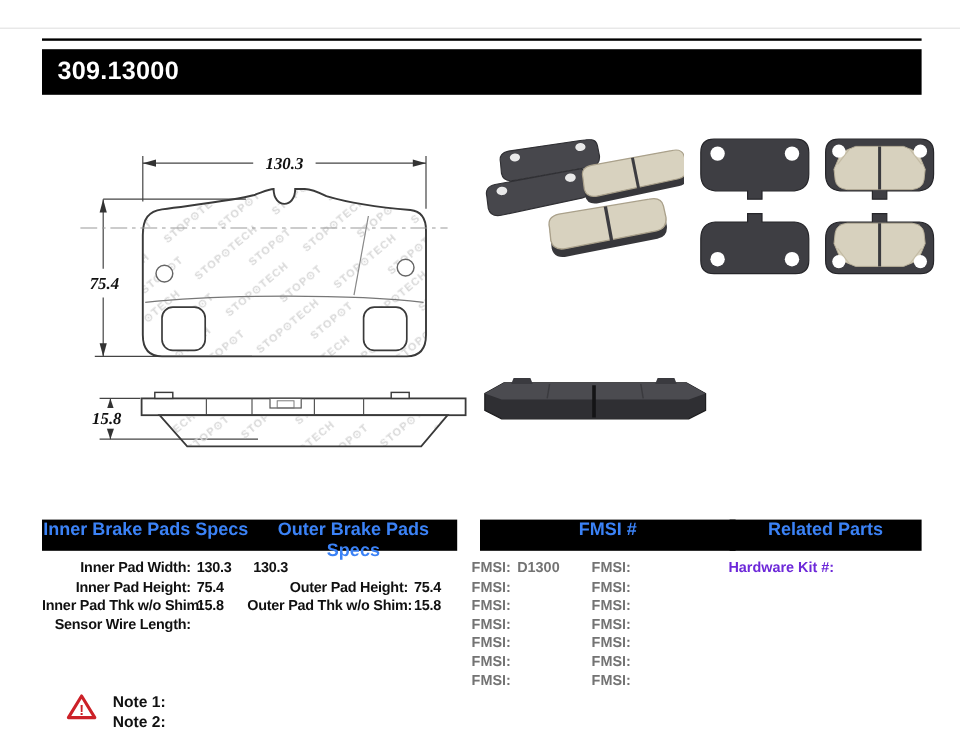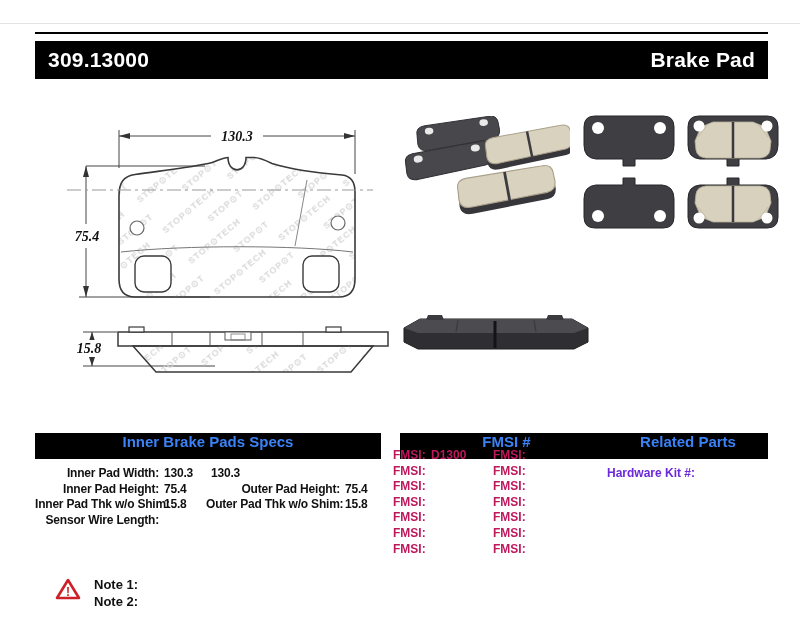--- a/index.html
+++ b/index.html
@@ -16,22 +16,22 @@
            font-weight:bold; font-size:15px; display:flex; align-items:flex-start;
            justify-content:center; }
   .thead.split span { flex:1; text-align:center; }
   .spec-col { position:absolute; top:442px; font-size:12px; font-weight:bold; color:#111;
               line-height:15.5px; letter-spacing:-0.2px; }
   .spec-row { display:flex; white-space:nowrap;align-items:flex-end; }
   .spec-row .lbl { display:inline-block; text-align:right; }
   .inner-col .lbl { width:124px; }
   .outer-col .lbl { width:134px; }
   .spec-row .val { margin-left:5px; }
-  .fmsi-col { position:absolute; left:393px; top:424px; font-size:12px; font-weight:bold;
-              color:#be185d; line-height:15.6px; }
+  .fmsi-col { position:absolute; left:393px; top:442px; font-size:12px; font-weight:bold;
+              color:#737373; line-height:15.6px; }
   .fmsi-row { display:grid; grid-template-columns:38px 62px 40px 58px; white-space:nowrap; }
   .related-col { position:absolute; left:607px; top:442px; font-size:12px; font-weight:bold;
                  color:#6d28d9; line-height:15.5px; }
   .notes { position:absolute; left:94px; top:552px; font-size:13px; font-weight:bold;
            color:#111; line-height:17px; }
   .warn { position:absolute; left:55px; top:553px; }
   .dim-label { font-family:"Liberation Serif", serif; font-style:italic; font-weight:bold;
                font-size:14px; fill:#111; }
   .wm { font-family:"Liberation Sans", sans-serif; font-weight:bold; font-size:9px;
         fill:#d7d7d7; letter-spacing:1px; }
@@ -41,21 +41,20 @@
 </style>
 </head>
 <body>
 
 <div class="page">
 
   <div class="topline"></div>
 
   <div class="titlebar">
     <span>309.13000</span>
-    <span>Brake Pad</span>
   </div>
 
   <svg class="absimg" style="left:55px; top:78px;" width="345" height="215" viewBox="0 0 345 215">
     <defs>
       <pattern id="wm" width="84" height="40" patternUnits="userSpaceOnUse" patternTransform="rotate(-40)">
         <text class="wm" x="0" y="12">STOP⊙TECH</text>
         <text class="wm" x="42" y="32">STOP⊙TECH</text>
       </pattern>
     </defs>
 
@@ -170,20 +169,21 @@
     <path d="M6 20 L22 11 L174 11 L190 20 L176 25 L20 25 Z" fill="#4b4b50"></path>
     <path d="M30 7 L44 7 L46 12 L28 12 Z" fill="#3a3a3f"></path>
     <path d="M150 7 L164 7 L166 12 L148 12 Z" fill="#3a3a3f"></path>
     <line x1="97" y1="13" x2="97" y2="40" stroke="#141416" stroke-width="3"></line>
     <line x1="60" y1="12" x2="58" y2="24" stroke="#3a3a3e" stroke-width="1.2"></line>
     <line x1="136" y1="12" x2="138" y2="24" stroke="#3a3a3e" stroke-width="1.2"></line>
   </svg>
 
   <div class="thead split" style="left:35px; width:346px;">
     <span>Inner Brake Pads Specs</span>
+    <span>Outer Brake Pads Specs</span>
   </div>
   <div class="thead" style="left:400px; width:213px;">
     <span>FMSI #</span>
   </div>
   <div class="thead" style="left:608px; width:160px;">
     <span>Related Parts</span>
   </div>
 
   <div class="spec-col inner-col" style="left:35px;">
     <div class="spec-row">

